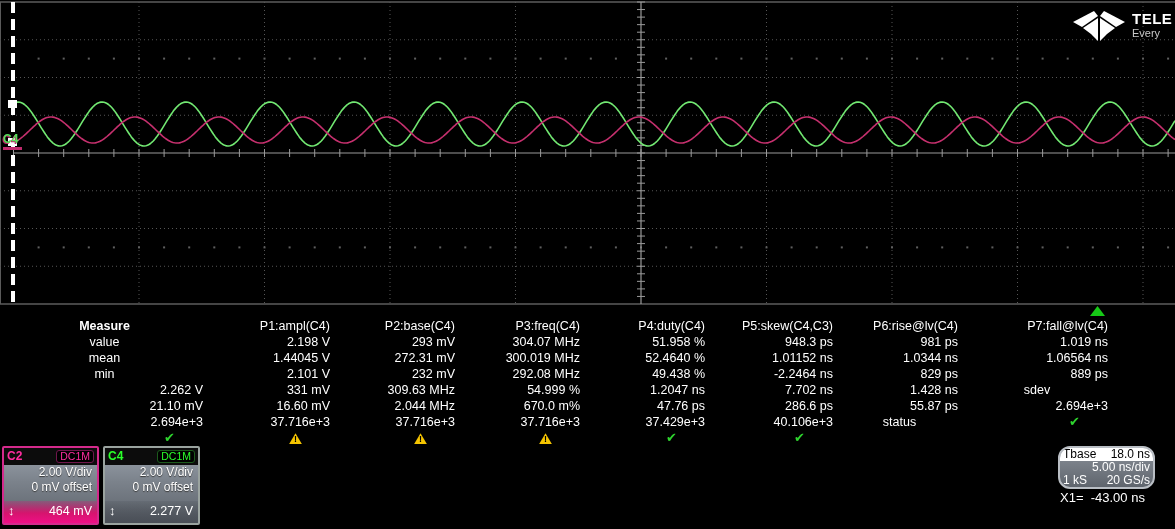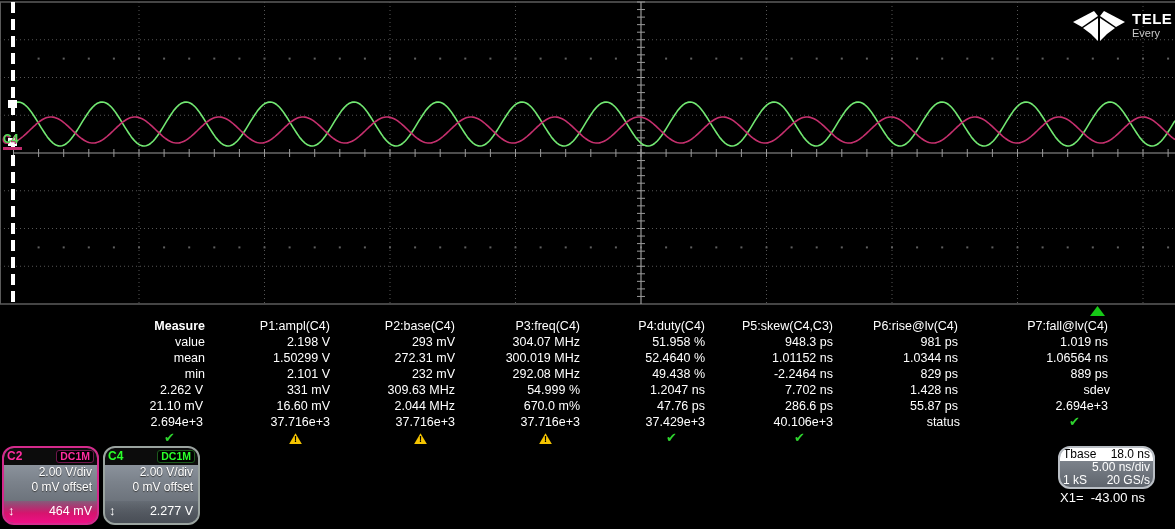--- a/index.html
+++ b/index.html
@@ -29,41 +29,41 @@
   .logo svg{margin-top:6px;}
   .logo-text{margin-left:6px; white-space:nowrap;}
   .logo-text .l1{font-size:15px; font-weight:700; letter-spacing:.5px; color:#fff; line-height:17px; margin-top:6px;}
   .logo-text .l2{font-size:11px; color:#c9c9c9; line-height:12px;}
   
   .measure{
     position:absolute; left:0; top:318px; width:1175px;
     display:grid; grid-template-columns:205px 127px 125px 125px 125px 128px 125px 150px;
     grid-auto-rows:16px; font-size:12.5px; line-height:16px;
   }
-  .m-label{text-align:right; padding-left:4px; color:#fff;}
+  .m-label{text-align:center; padding-left:4px; color:#fff;}
   .m-title{font-weight:700;}
   .m-cell{text-align:right; padding-right:2px; white-space:nowrap;}
   .m-status{text-align:right; padding-right:30px;}
   .st-check{color:#2ed52e; font-size:13px; font-weight:700;}
   .st-warn{display:inline-block; width:13px; height:11px; background:#f5c400;
     clip-path:polygon(50% 0,100% 100%,0 100%); text-align:center; vertical-align:middle;}
   .st-warn span{display:block; font-size:9px; line-height:12px; font-weight:700; color:#000;}
   
   .ch-box{
-    position:absolute; top:446px; width:97px; height:79px; border-radius:12px;
+    position:absolute; top:446px; width:97px; height:79px; border-radius:2px;
     border:2px solid #888; background:linear-gradient(180deg,#9aa2ac 0%,#7b828b 45%,#5d636b 100%);
     box-sizing:border-box; font-size:12px; overflow:hidden;
   }
   .ch-box.c2{left:2px; border-color:#d42a8c;}
   .ch-box.c4{left:103px; border-color:#9aa39f;}
   .ch-head{display:flex; justify-content:space-between; align-items:center;
     background:#0c0c0c; padding:1px 3px 2px 3px; height:14px;}
   .ch-id{font-weight:700; font-size:12px;}
   .c2 .ch-id{color:#ff2da0;} .c4 .ch-id{color:#2aff2a;}
-  .ch-coupling{font-size:10.5px; font-weight:700; background:#000; border-radius:3px;
+  .ch-coupling{font-size:10.5px; font-weight:400; background:#000; border-radius:3px;
     padding:0 3px; line-height:11px;}
   .c2 .ch-coupling{color:#ff2da0; border:1px solid #70164c;}
   .c4 .ch-coupling{color:#2aff2a; border:1px solid #1c5a1c;}
   .ch-line{text-align:right; padding-right:5px; line-height:15px; color:#fff; text-shadow:0 1px 1px #333;}
   .ch-bottom{position:absolute; left:0; right:0; bottom:0; height:22px; display:flex;
     align-items:center; justify-content:space-between; padding:0 5px 2px 4px; box-sizing:border-box;}
   .c2 .ch-bottom{background:linear-gradient(180deg,rgba(210,20,120,.25) 0%,#d6146e 55%,#ef0f86 100%);}
   .c4 .ch-bottom{background:linear-gradient(180deg,rgba(40,44,50,.1) 0%,#4a4f57 100%);}
   .ch-reading{font-size:12.5px; color:#fff;}
   .offset-cursor-icon{font-size:13px; font-weight:700; color:#fff; line-height:12px;}
@@ -322,21 +322,21 @@
       <div class="m-cell">P7:fall@lv(C4)</div>
       <div class="m-label">value</div>
       <div class="m-cell">2.198 V</div>
       <div class="m-cell">293 mV</div>
       <div class="m-cell">304.07 MHz</div>
       <div class="m-cell">51.958 %</div>
       <div class="m-cell">948.3 ps</div>
       <div class="m-cell">981 ps</div>
       <div class="m-cell">1.019 ns</div>
       <div class="m-label">mean</div>
-      <div class="m-cell">1.50299 V</div>
+      <div class="m-cell">1.44045 V</div>
       <div class="m-cell">272.31 mV</div>
       <div class="m-cell">300.019 MHz</div>
       <div class="m-cell">52.4640 %</div>
       <div class="m-cell">1.01152 ns</div>
       <div class="m-cell">1.0344 ns</div>
       <div class="m-cell">1.06564 ns</div>
       <div class="m-label">min</div>
       <div class="m-cell">2.101 V</div>
       <div class="m-cell">232 mV</div>
       <div class="m-cell">292.08 MHz</div>

